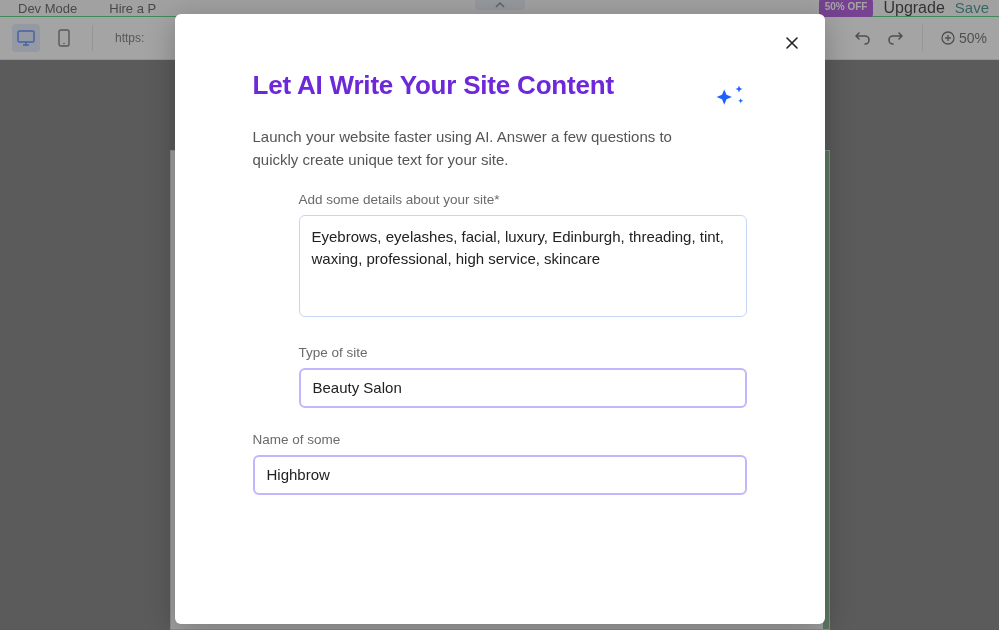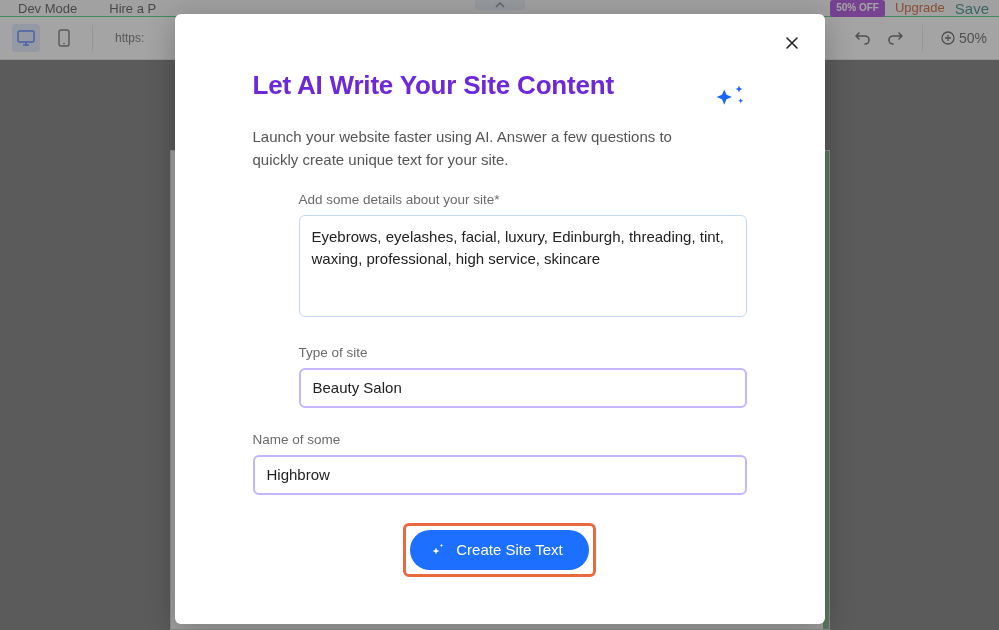--- a/index.html
+++ b/index.html
@@ -25,21 +25,21 @@
   .toolbar-item { padding: 4px 8px; color: #333; }
   .toolbar-right { margin-left: auto; display:flex; gap:10px;}
   .badge-50off {
     background: #9a26d6;
     color: #fff;
     font-size: 10px;
     font-weight: bold;
     padding: 2px 6px;
     border-radius: 3px;
   }
-  .upgrade { color: #c2410c; font-size: 13px; }
+  .upgrade { color: #000000; font-size: 16px; }
   .save { color: #0f766e; font-size: 15px; }
 
   .secondbar {
     height: 43px;
     background: #fff;
     border-bottom: 1px solid #e0e0e0;
     display: flex;
     align-items: center;
     padding: 0 12px;
     gap: 10px;
@@ -262,24 +262,13 @@
   <div class="gap-24">
     <div class="field-label">Type of site</div>
     <input class="input" value="Beauty Salon" style="">
   </div>
 
   <div>
     <div class="field-label">Name of some</div>
     <input class="input" value="Highbrow" style="">
   </div>
 
-  <div class="cta-wrapper">
-    <div class="cta-highlight">
-      <button class="cta-button">
-        <svg width="16" height="16" viewBox="0 0 16 16">
-          <path d="M5 8 L6 5.5 L7 8 L9.5 9 L7 10 L6 12.5 L5 10 L2.5 9 Z" fill="#fff"></path>
-          <path d="M11 3 L11.5 1.8 L12 3 L13.2 3.5 L12 4 L11.5 5.2 L11 4 L9.8 3.5 Z" fill="#fff"></path>
-        </svg>
-        <span>Create Site Text</span>
-      </button>
-    </div>
-  </div>
 </div>
 
 </body></html>

